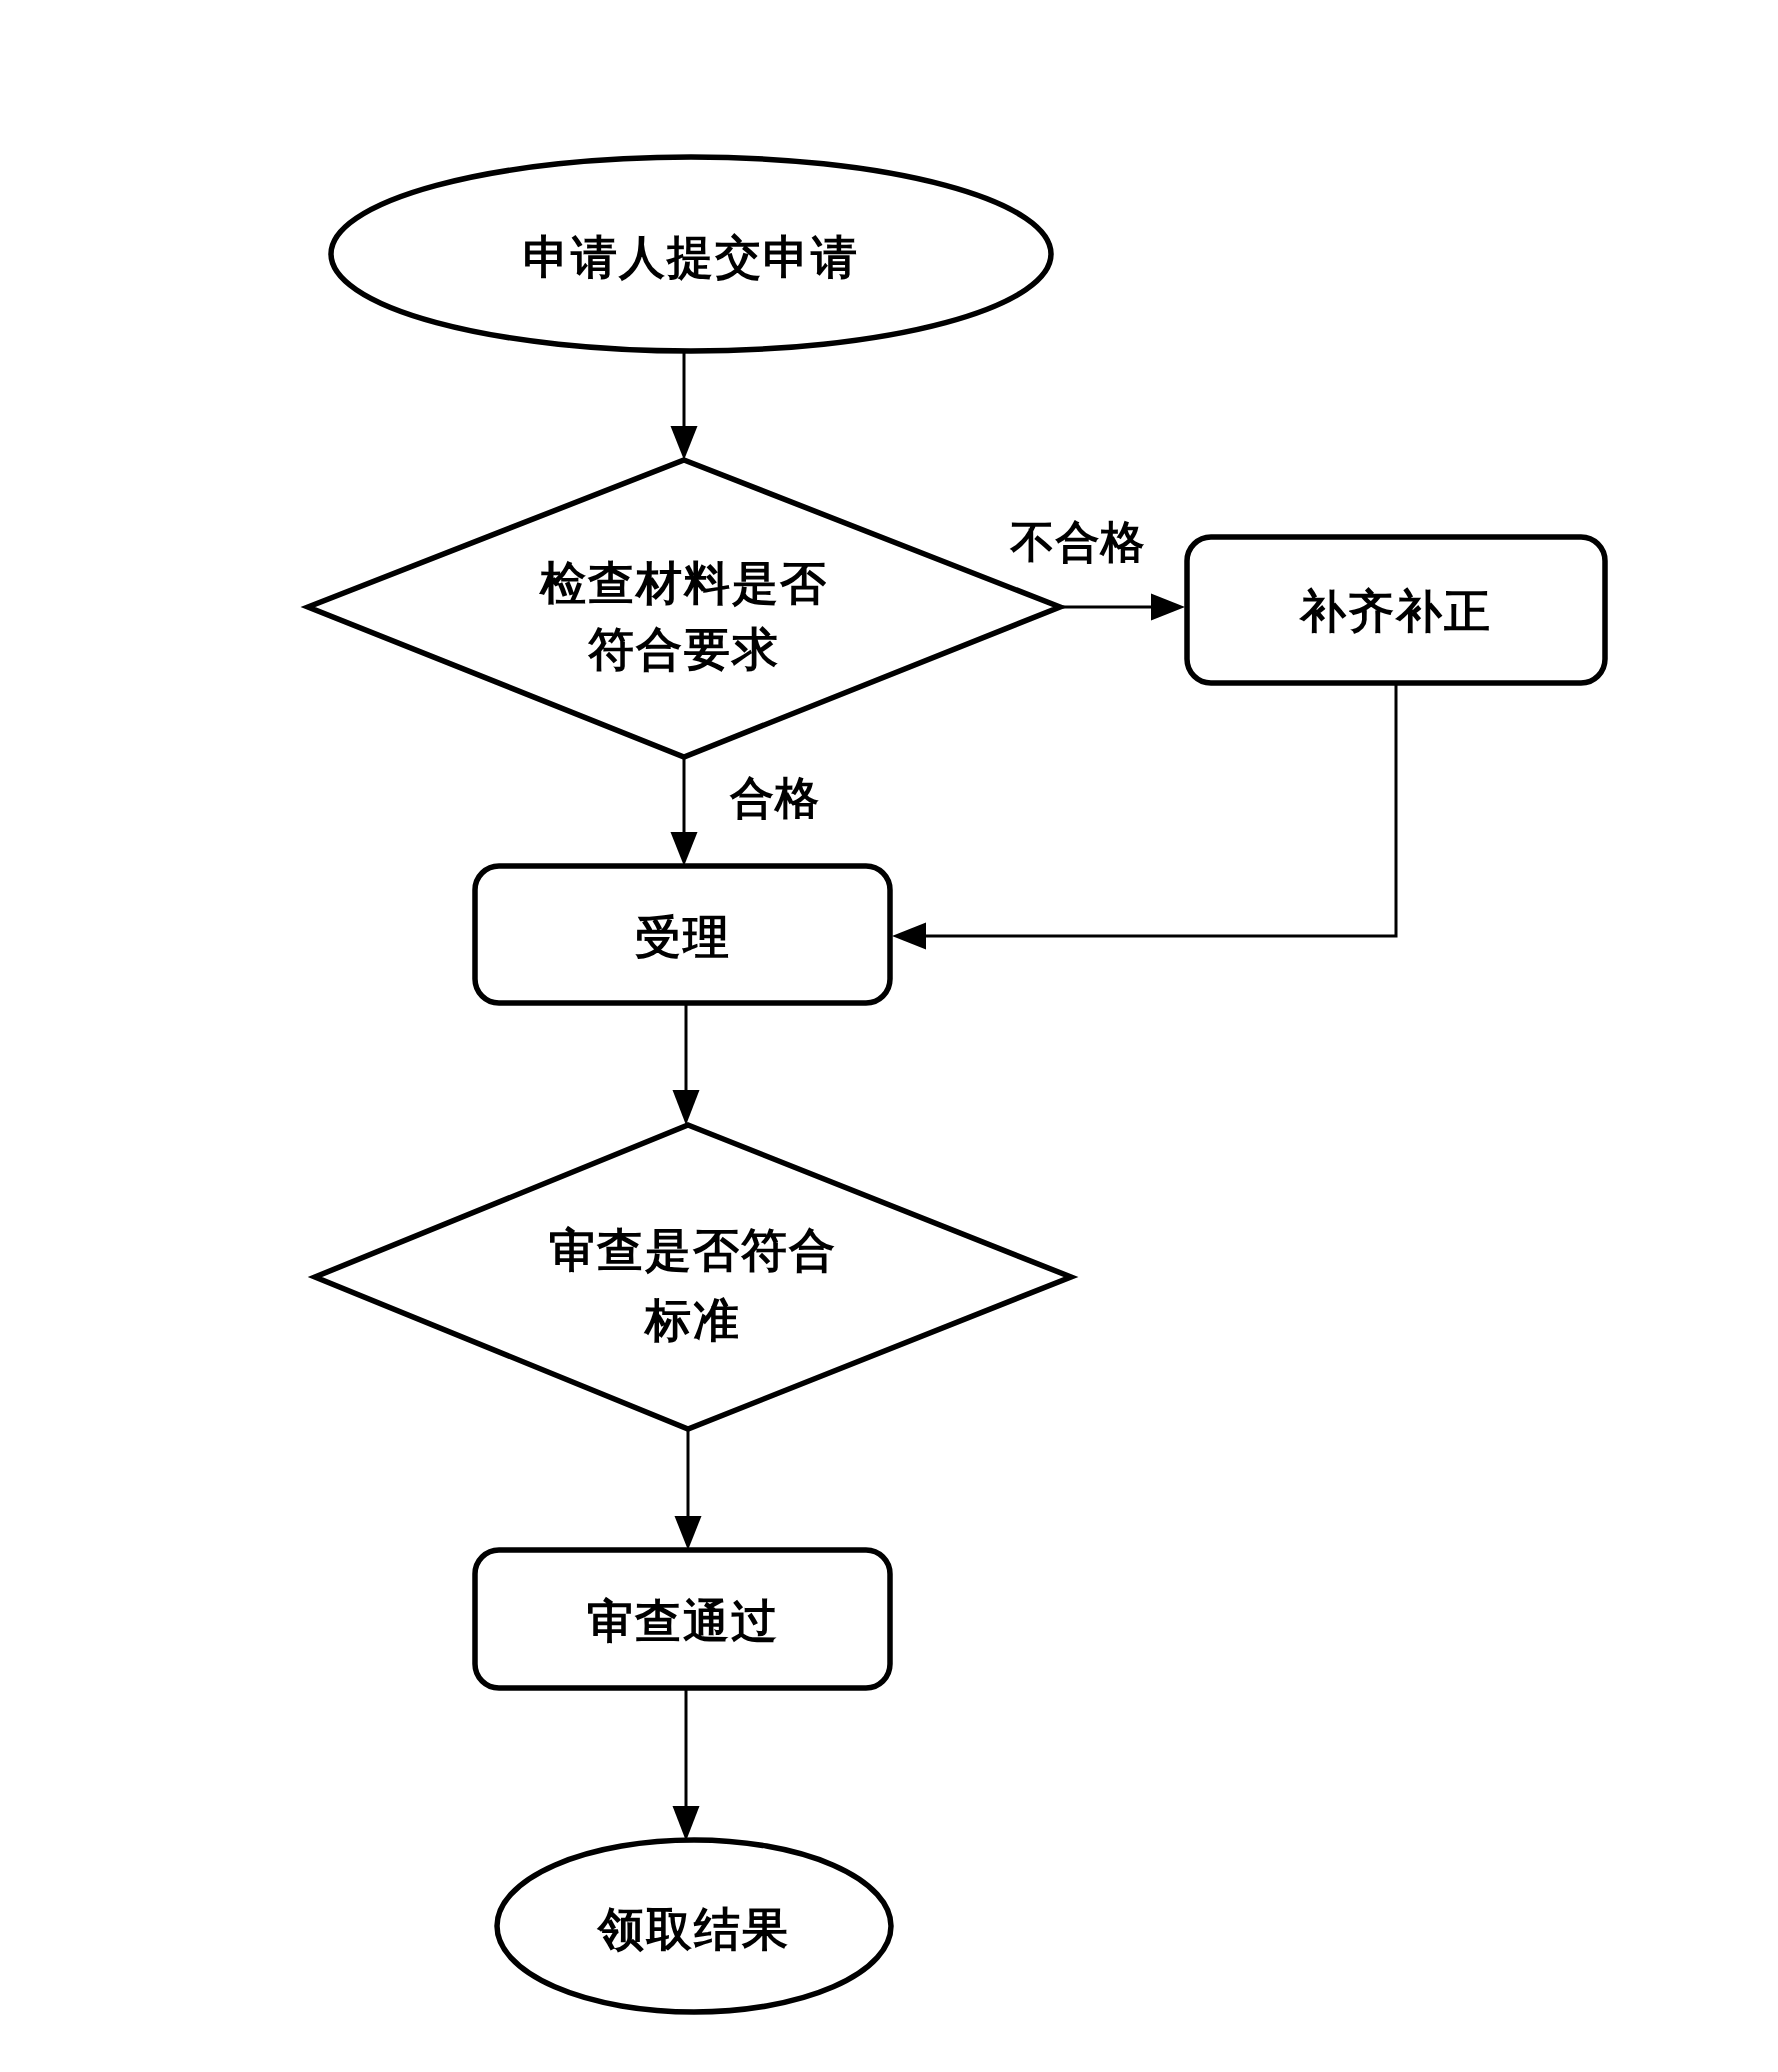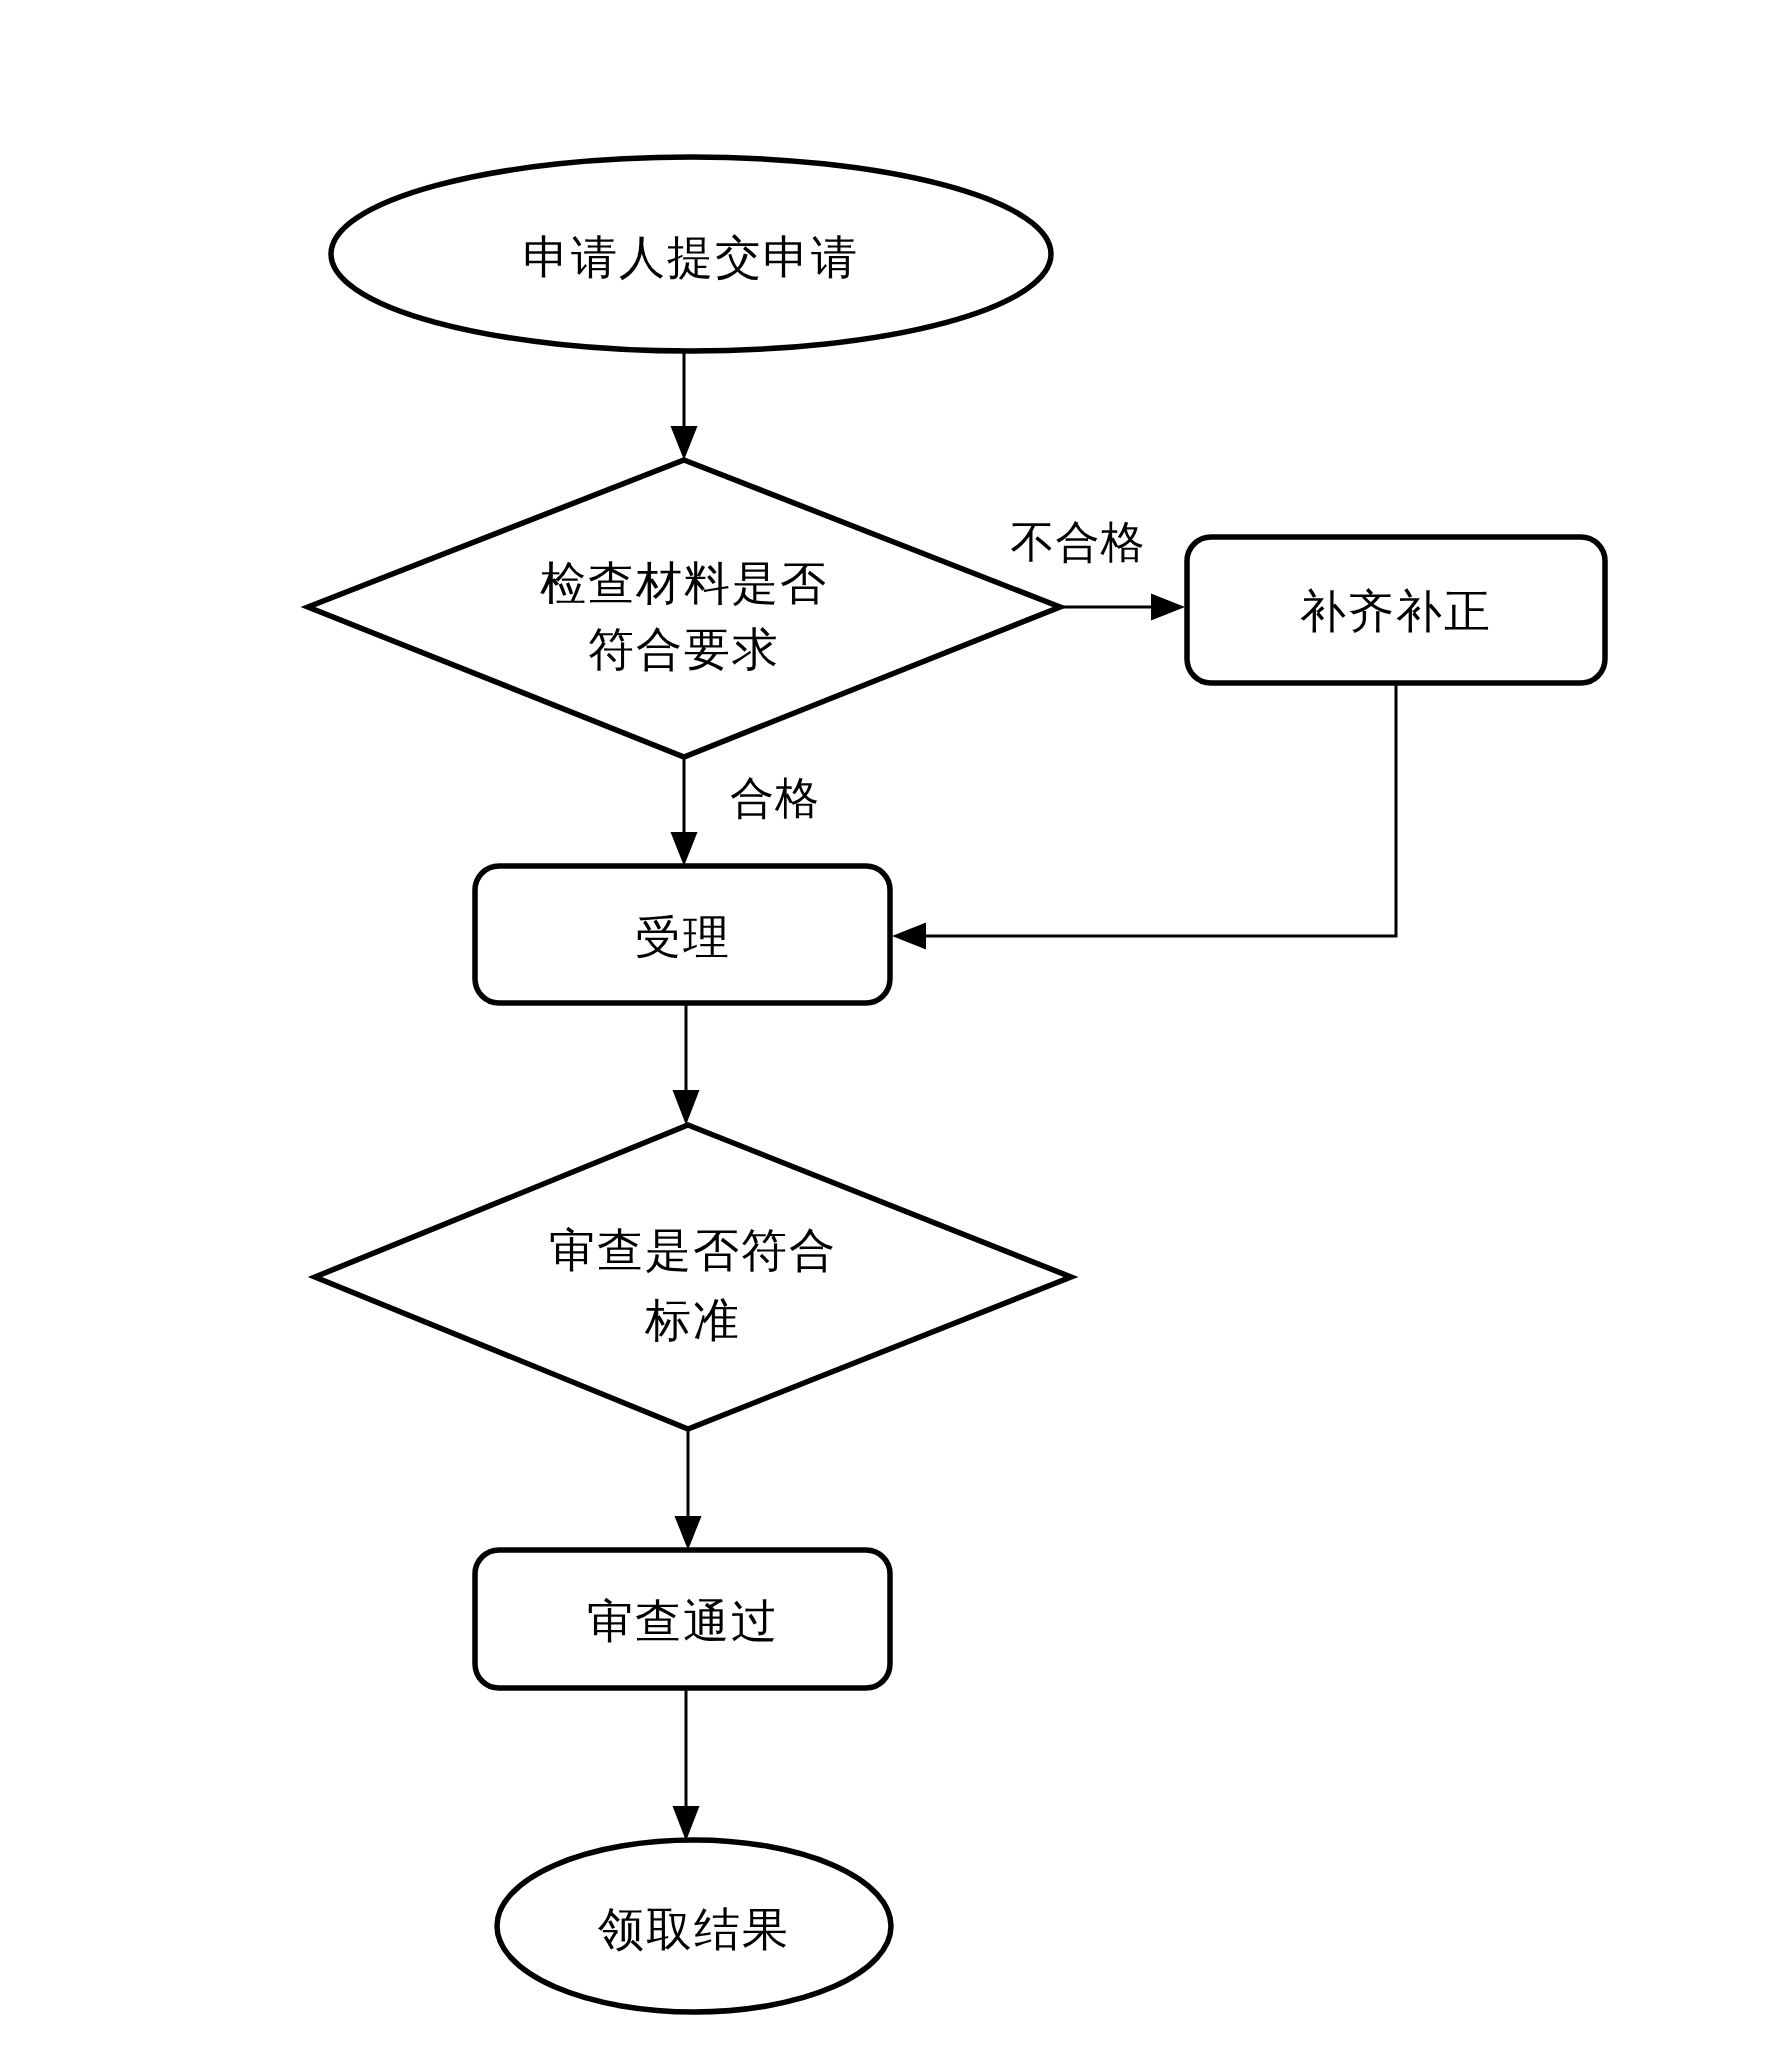--- a/index.html
+++ b/index.html
@@ -7,20 +7,21 @@
     padding: 0;
     background: #ffffff;
     font-family: "Liberation Serif", "DejaVu Serif", serif;
   }
   .canvas-wrap {
     position: relative;
     width: 1709px;
     height: 2072px;
     background: #ffffff;
     overflow: hidden;
+    font-weight: bold;
   }
   svg { display: block; }
   .shape {
     fill: #ffffff;
     stroke: #000000;
     stroke-width: 5.5;
   }
   .edge-line {
     fill: none;
     stroke: #000000;

